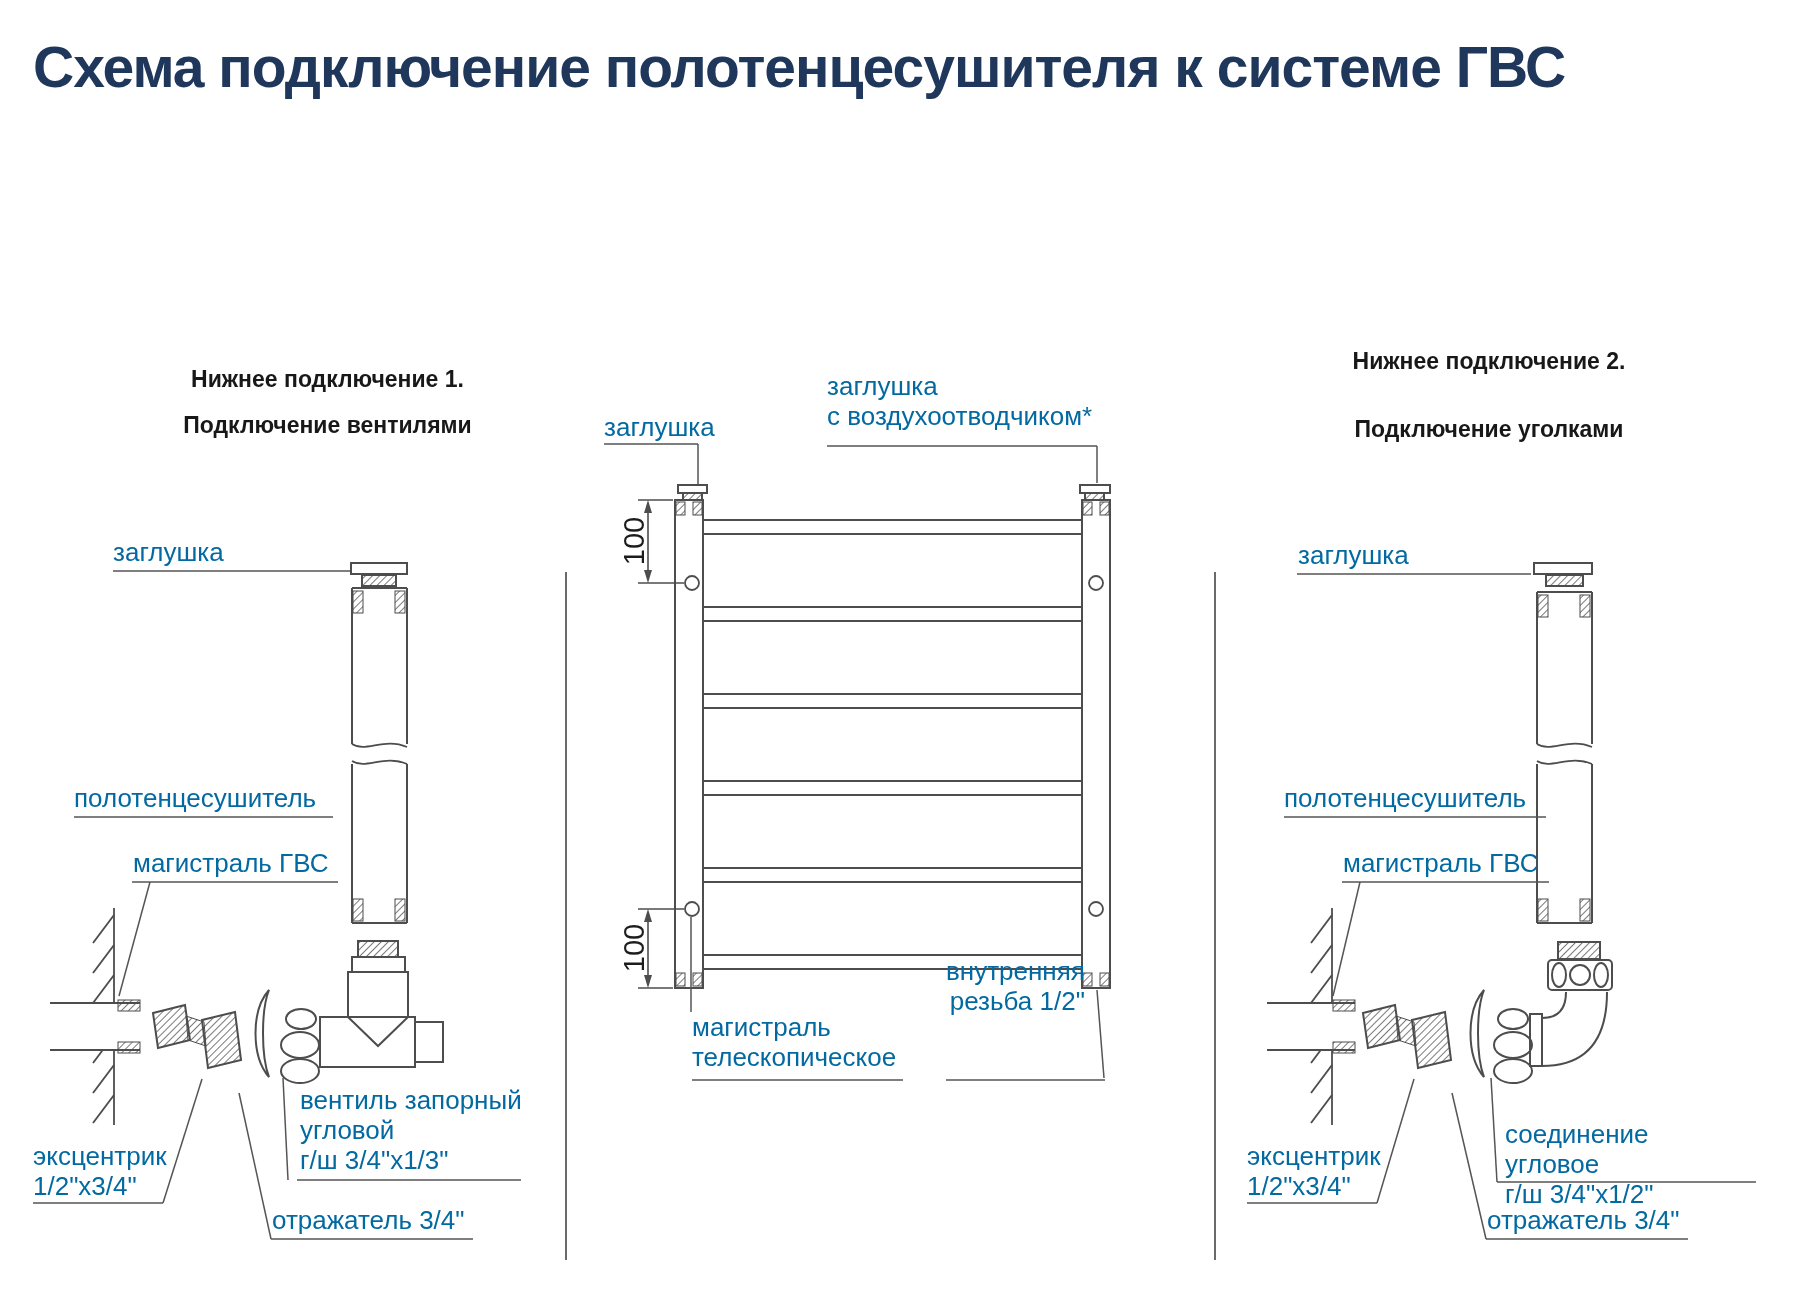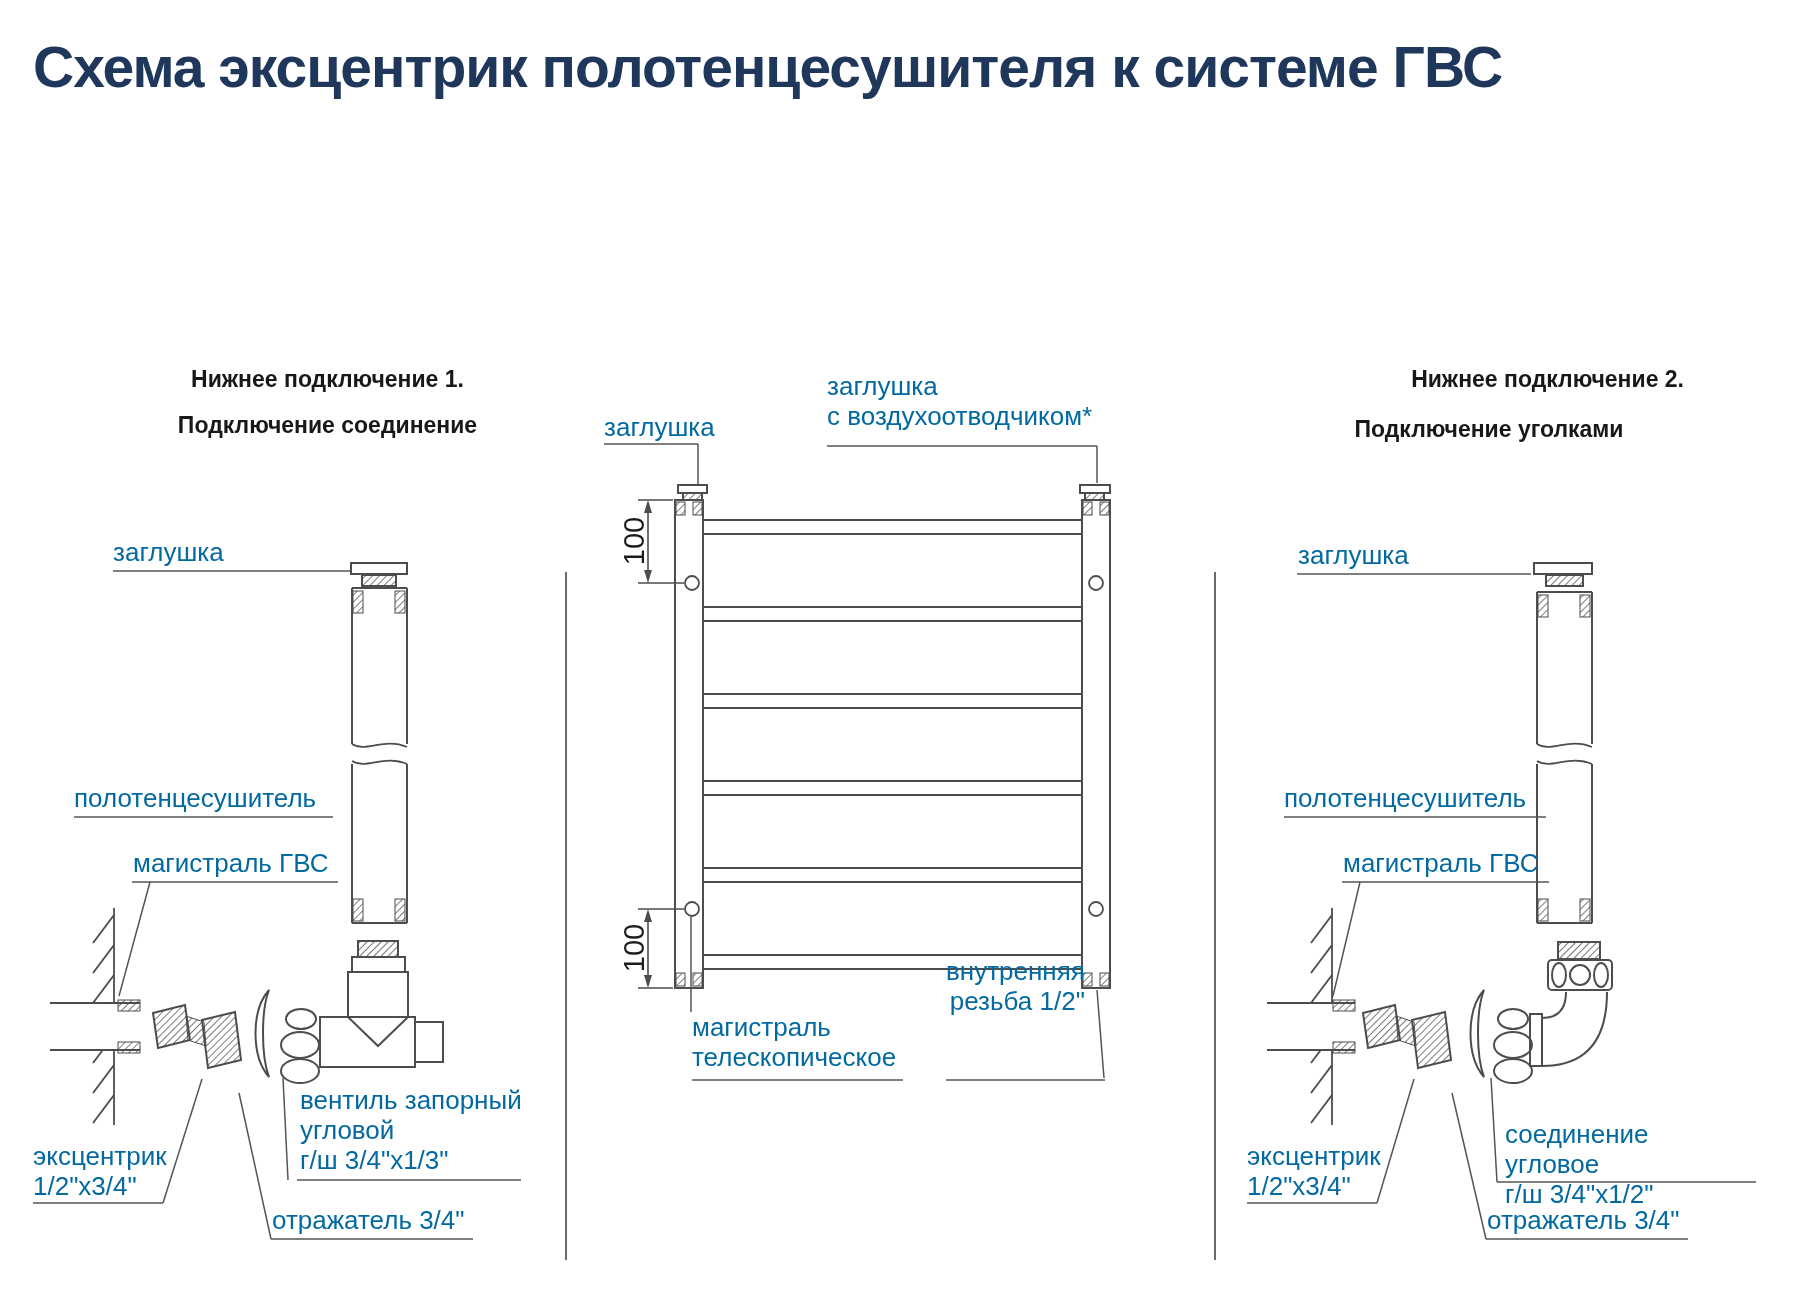--- a/index.html
+++ b/index.html
@@ -232,45 +232,45 @@
       <line x1="1247" y1="1203" x2="1377" y2="1203"></line>
           <line x1="1377" y1="1203" x2="1414" y2="1079"></line>
       <line x1="1497" y1="1182" x2="1756" y2="1182"></line>
           <line x1="1497" y1="1182" x2="1491" y2="1078"></line>
       <line x1="1486" y1="1239" x2="1688" y2="1239"></line>
           <line x1="1486" y1="1239" x2="1452" y2="1093"></line>
     </g>
   </g>
 </svg>
 
-  <div class="title">Схема эксцентрик полотенцесушителя к системе ГВС</div>
+  <div class="title">Схема подключение полотенцесушителя к системе ГВС</div>
 
   <div class="hdr" style="left:130px;top:366px;width:395px;">Нижнее подключение 1.</div>
-  <div class="hdr" style="left:130px;top:412px;width:395px;">Подключение соединение</div>
+  <div class="hdr" style="left:130px;top:412px;width:395px;">Подключение вентилями</div>
   <div class="lbl" style="left:113px;top:537px;">заглушка</div>
   <div class="lbl" style="left:74px;top:783px;">полотенцесушитель</div>
   <div class="lbl" style="left:133px;top:848px;">магистраль ГВС</div>
   <div class="lbl" style="left:33px;top:1141px;">эксцентрик
 1/2"х3/4"</div>
   <div class="lbl" style="left:300px;top:1085px;">вентиль запорный
 угловой
 г/ш 3/4"х1/3"</div>
   <div class="lbl" style="left:272px;top:1205px;">отражатель 3/4"</div>
 
   <div class="lbl" style="left:604px;top:412px;">заглушка</div>
   <div class="lbl" style="left:827px;top:371px;">заглушка
 с воздухоотводчиком*</div>
   <div class="dim" style="left:603px;top:526px;">100</div>
   <div class="dim" style="left:603px;top:933px;">100</div>
   <div class="lbl" style="left:692px;top:1012px;">магистраль
 телескопическое</div>
   <div class="lbl" style="left:946px;top:956px;text-align:right;">внутренняя
 резьба 1/2"</div>
 
-  <div class="hdr" style="left:1294px;top:366px;width:390px;text-align:right;">Нижнее подключение 2.</div>
+  <div class="hdr" style="left:1294px;top:348px;width:390px;">Нижнее подключение 2.</div>
   <div class="hdr" style="left:1294px;top:416px;width:390px;">Подключение уголками</div>
   <div class="lbl" style="left:1298px;top:540px;">заглушка</div>
   <div class="lbl" style="left:1284px;top:783px;">полотенцесушитель</div>
   <div class="lbl" style="left:1343px;top:848px;">магистраль ГВС</div>
   <div class="lbl" style="left:1247px;top:1141px;">эксцентрик
 1/2"х3/4"</div>
   <div class="lbl" style="left:1505px;top:1085px;margin-top:34px;">соединение
 угловое
 г/ш 3/4"х1/2"</div>
   <div class="lbl" style="left:1487px;top:1205px;">отражатель 3/4"</div>

